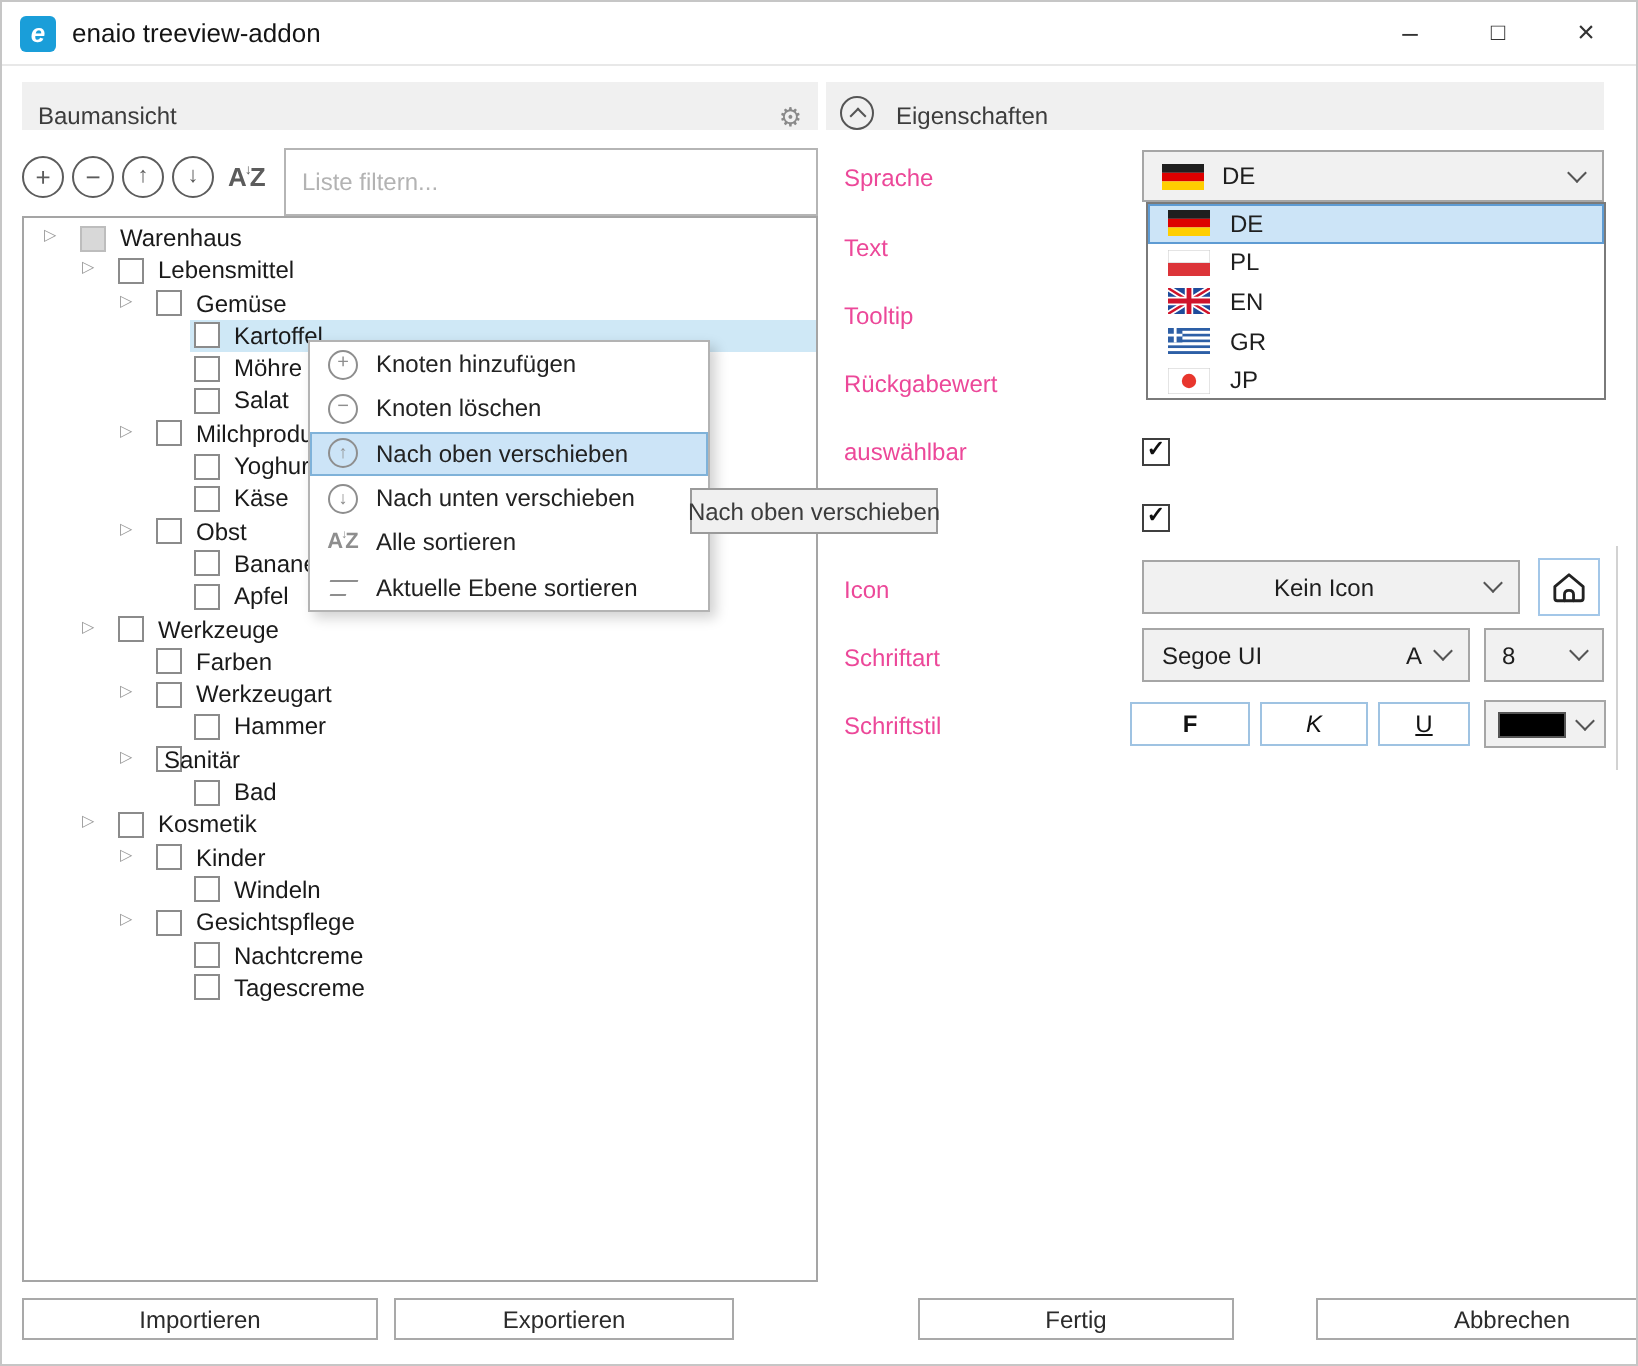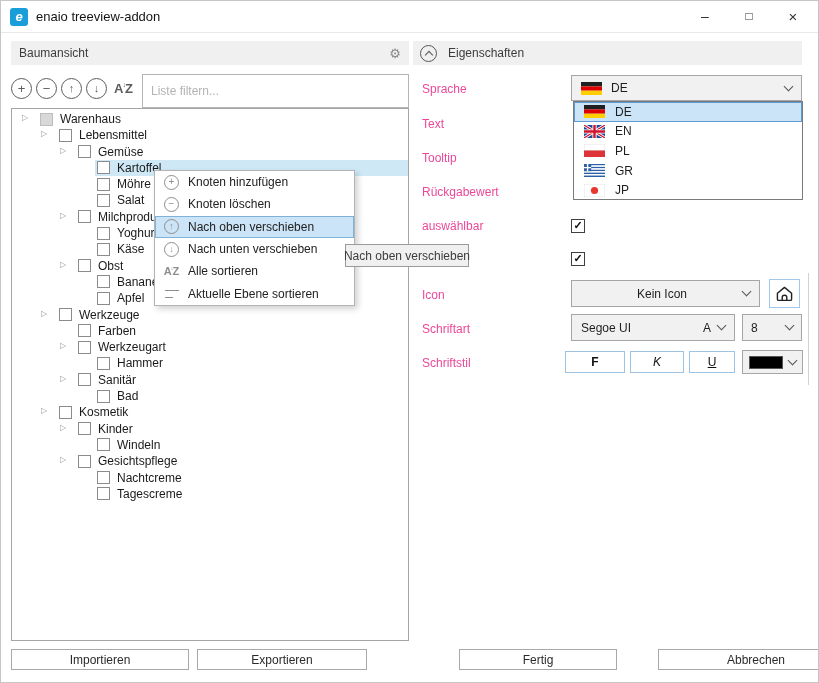--- a/index.html
+++ b/index.html
@@ -13,21 +13,21 @@
   #titlebar { position:absolute; left:0; top:0; width:100%; height:32px; background:#fff; border-bottom:1px solid #e8e8e8; }
   #app-icon { position:absolute; left:9px; top:7px; width:18px; height:18px; border-radius:3px;
     background:#1a9ed9; color:#fff; font-weight:bold; font-style:italic; font-size:13px;
     text-align:center; line-height:17px; }
   #title-text { position:absolute; left:35px; top:8px; font-size:13px; color:#141414; }
   .win-btn { position:absolute; top:0; width:36px; height:31px; text-align:center; line-height:31px;
     font-size:14px; color:#333; cursor:default; }
   #btn-min { left:686px; }  #btn-max { left:730px; font-size:12px; }  #btn-close { left:774px; font-size:15px; }
 
   
-  .section-header { position:absolute; top:40px; height:24px; background:#f0f0f0; display:flex; align-items:center; }
+  .section-header { position:absolute; top:40px; height:24px; background:#f0f0f0; display:flex; align-items:flex-end; }
   #left-header { left:10px; width:398px; padding:0 8px; }
   #right-header { left:412px; width:389px; padding:0 7px; }
   .section-title { font-size:12px; color:#3c3c3c; }
   #gear { margin-left:auto; font-size:13px; color:#8a8a8a; line-height:1; }
   #collapse-btn { width:17px; height:17px; border:1.4px solid #555; border-radius:50%; position:relative; margin-right:11px; background:#f0f0f0; }
   #collapse-btn .chev-up { position:absolute; left:4.5px; top:6px; width:6px; height:6px;
     border-left:1.4px solid #555; border-top:1.4px solid #555; transform:rotate(45deg); }
 
   
   #toolbar { position:absolute; left:10px; top:74px; height:26px; display:flex; align-items:center; gap:4px; }
@@ -230,21 +230,21 @@
           <span class="tree-check unchecked" style="left: 66px;"></span>
           <span class="tree-label" style="left: 86px;">Werkzeugart</span>
         </div>
         <div class="tree-row">
           <span class="tree-check unchecked" style="left: 85px;"></span>
           <span class="tree-label" style="left: 105px;">Hammer</span>
         </div>
         <div class="tree-row">
           <span class="expander" style="left: 48px;">▷</span>
           <span class="tree-check unchecked" style="left: 66px;"></span>
-          <span class="tree-label" style="left: 86px;">Sanitär</span>
+          <span class="tree-label" style="left: 70px;">Sanitär</span>
         </div>
         <div class="tree-row">
           <span class="tree-check unchecked" style="left: 85px;"></span>
           <span class="tree-label" style="left: 105px;">Bad</span>
         </div>
         <div class="tree-row">
           <span class="expander" style="left: 29px;">▷</span>
           <span class="tree-check unchecked" style="left: 47px;"></span>
           <span class="tree-label" style="left: 67px;">Kosmetik</span>
         </div>
@@ -349,34 +349,34 @@
         <div class="lang-item selected">
           <svg width="21" height="13" viewBox="0 0 21 13" class="flag">
             <rect x="0" y="0" width="21" height="4.4" fill="#1f1f1f"></rect>
             <rect x="0" y="4.4" width="21" height="4.3" fill="#d00"></rect>
             <rect x="0" y="8.7" width="21" height="4.3" fill="#ffce00"></rect>
           </svg>
           <span>DE</span>
         </div>
         <div class="lang-item">
           <svg width="21" height="13" viewBox="0 0 21 13" class="flag">
+            <rect x="0" y="0" width="21" height="6.5" fill="#fff" stroke="#c9c9c9" stroke-width="0.5"></rect>
+            <rect x="0" y="6.5" width="21" height="6.5" fill="#dc3439"></rect>
+          </svg>
+          <span>PL</span>
+        </div>
+        <div class="lang-item">
+          <svg width="21" height="13" viewBox="0 0 21 13" class="flag">
             <rect x="0" y="0" width="21" height="13" fill="#1e4b9b"></rect>
             <path d="M0 0 L21 13 M21 0 L0 13" stroke="#fff" stroke-width="3"></path>
             <path d="M0 0 L21 13 M21 0 L0 13" stroke="#cf142b" stroke-width="1.2"></path>
             <path d="M10.5 0 V13 M0 6.5 H21" stroke="#fff" stroke-width="4.2"></path>
             <path d="M10.5 0 V13 M0 6.5 H21" stroke="#cf142b" stroke-width="2.4"></path>
           </svg>
           <span>EN</span>
-        </div>
-        <div class="lang-item">
-          <svg width="21" height="13" viewBox="0 0 21 13" class="flag">
-            <rect x="0" y="0" width="21" height="6.5" fill="#fff" stroke="#c9c9c9" stroke-width="0.5"></rect>
-            <rect x="0" y="6.5" width="21" height="6.5" fill="#dc3439"></rect>
-          </svg>
-          <span>PL</span>
         </div>
         <div class="lang-item">
           <svg width="21" height="13" viewBox="0 0 21 13" class="flag">
             <rect x="0" y="0" width="21" height="1.4444444444444444" fill="#2d5fa6"></rect>
             <rect x="0" y="1.4444444444444444" width="21" height="1.4444444444444444" fill="#fff"></rect>
             <rect x="0" y="2.888888888888889" width="21" height="1.4444444444444444" fill="#2d5fa6"></rect>
             <rect x="0" y="4.333333333333333" width="21" height="1.4444444444444444" fill="#fff"></rect>
             <rect x="0" y="5.777777777777778" width="21" height="1.4444444444444444" fill="#2d5fa6"></rect>
             <rect x="0" y="7.222222222222222" width="21" height="1.4444444444444444" fill="#fff"></rect>
             <rect x="0" y="8.666666666666666" width="21" height="1.4444444444444444" fill="#2d5fa6"></rect>

